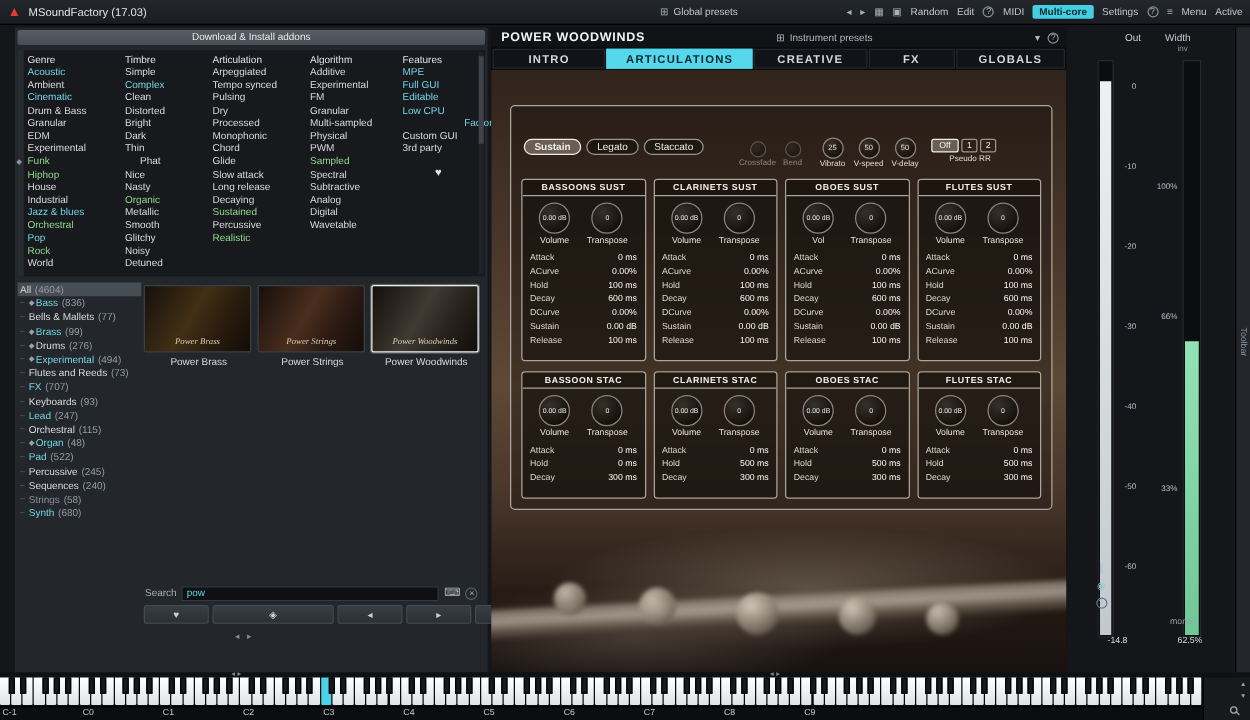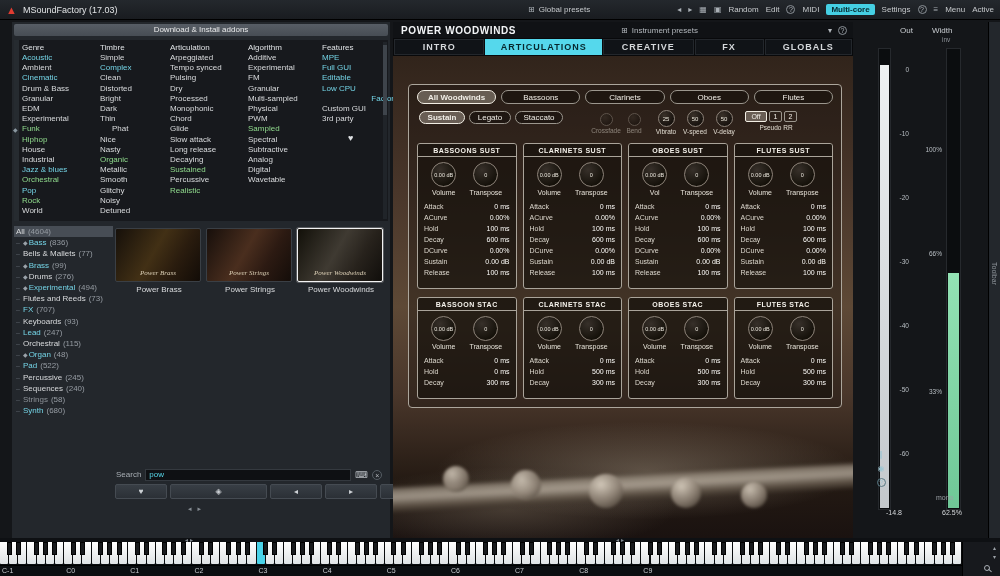--- a/index.html
+++ b/index.html
@@ -455,27 +455,20 @@
     <div class="content">
       <div class="photo">
         <div class="fbar"></div>
         <div class="fkey fk1"></div>
         <div class="fkey fk2"></div>
         <div class="fkey fk3"></div>
         <div class="fkey fk4"></div>
         <div class="fkey fk5"></div>
       </div>
       <div class="ip-panel">
-        <div class="grouprow">
-            <div class="gbtn active">All Woodwinds</div>
-            <div class="gbtn">Bassoons</div>
-            <div class="gbtn">Clarinets</div>
-            <div class="gbtn">Oboes</div>
-            <div class="gbtn">Flutes</div>
-          </div>
         <div class="articrow">
           <div class="articbtns">
               <div class="abtn active" style="width: 46px;">Sustain</div>
               <div class="abtn" style="width: 42px;">Legato</div>
               <div class="abtn" style="width: 48px;">Staccato</div>
             </div>
           <div class="eknobs">
               <div class="eunit dim" style="left: 174px;">
                 <div class="ecirc"></div>
                 <div class="elab">Crossfade</div>

